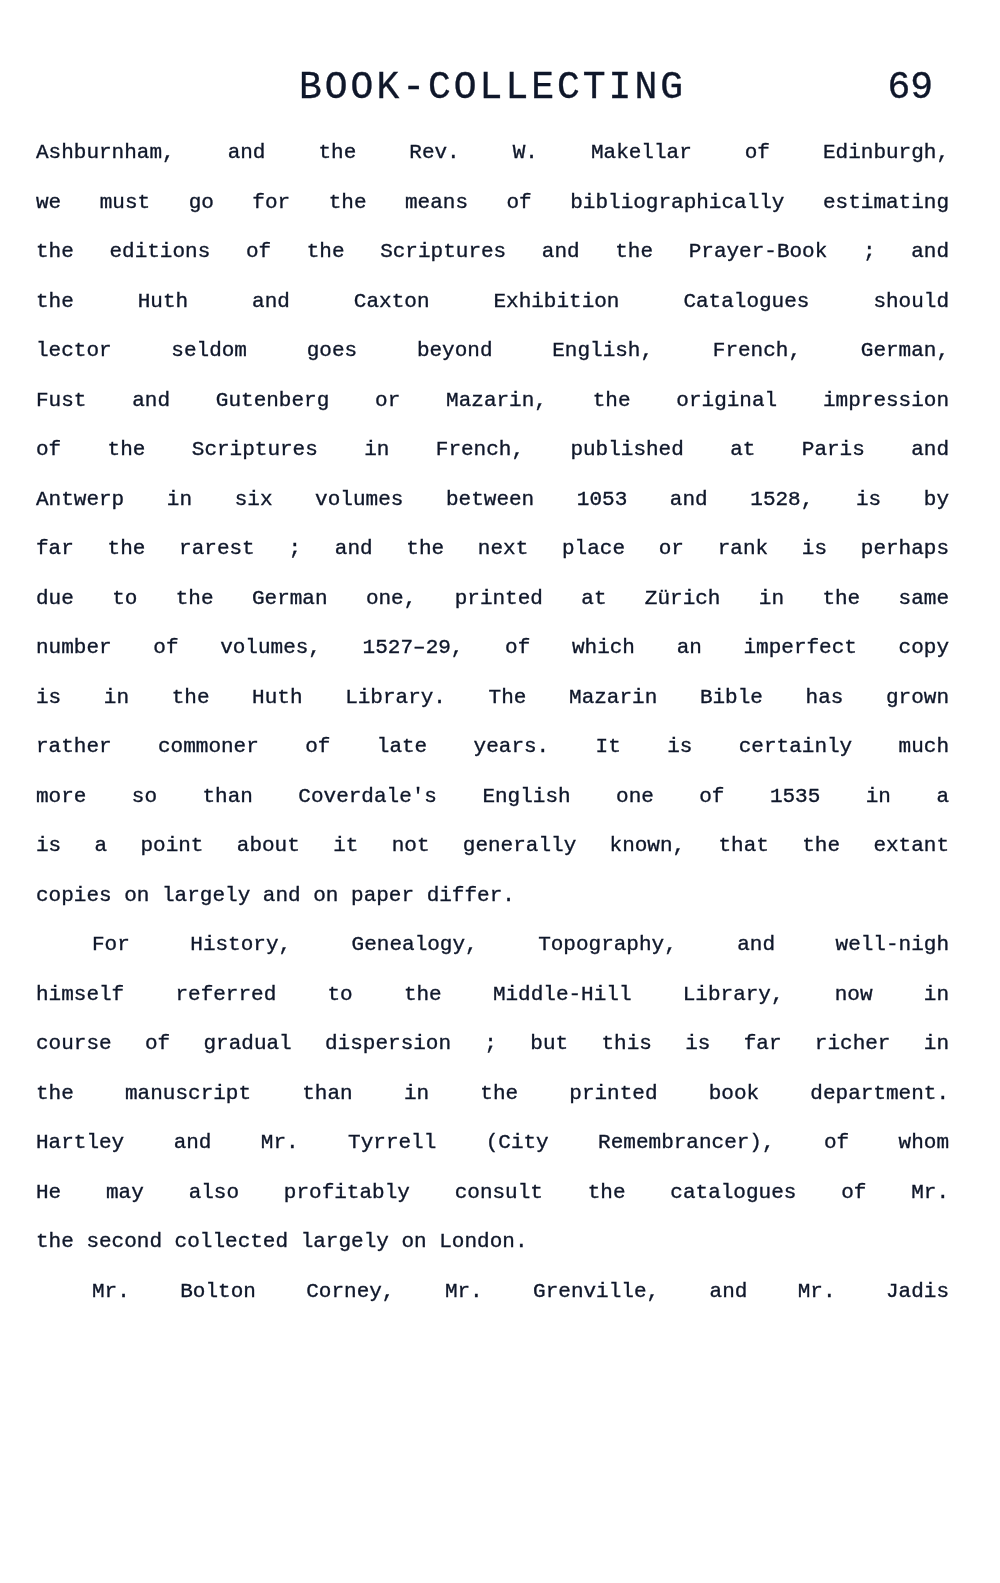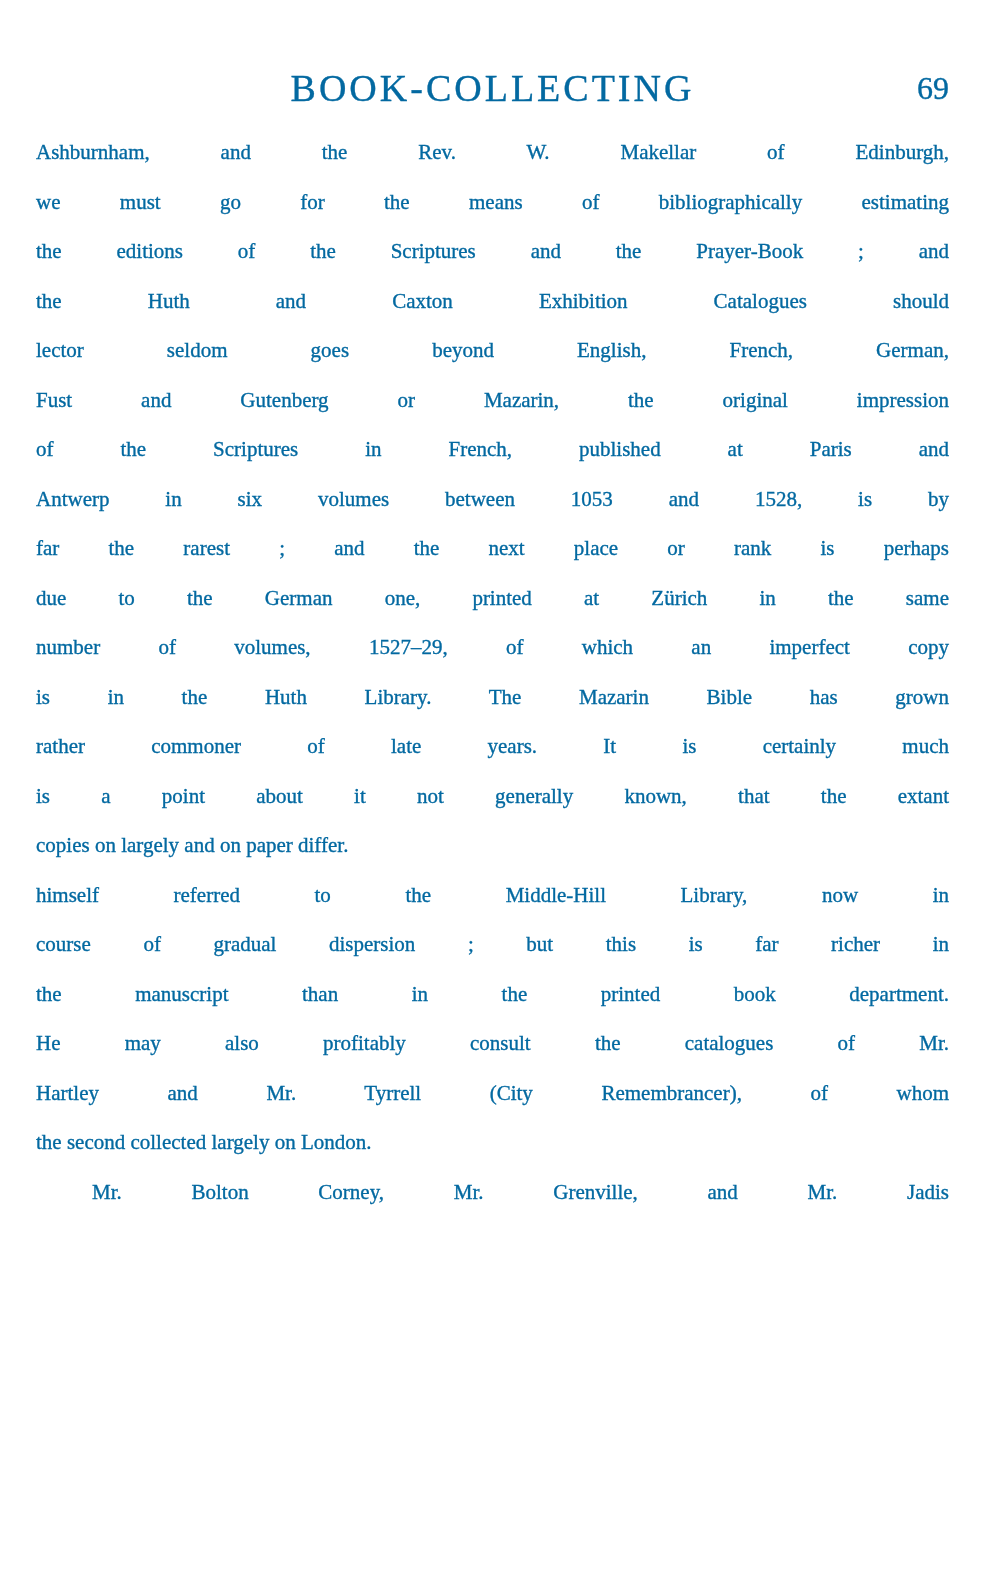--- a/index.html
+++ b/index.html
@@ -5,44 +5,44 @@
   html, body {
     margin: 0;
     padding: 0;
     background: #ffffff;
   }
   .page {
     position: relative;
     width: 1000px;
     height: 1583px;
     background: #ffffff;
-    color: #0369a1;
-    font-family: Liberation Serif, serif;
+    color: #0f172a;
+    font-family: Liberation Mono, monospace;
     box-sizing: border-box;
     padding: 64px 51px 0 36px;
     overflow: hidden;
     -webkit-text-stroke: 0.35px currentColor;
   }
   .page-header {
     position: relative;
     height: 48px;
     line-height: 48px;
   }
   .running-title {
     display: block;
     text-align: center;
     font-size: 38px;
     letter-spacing: 3px;
     white-space: nowrap;
   }
   .page-number {
     position: absolute;
-    right: 0;
+    right: 16px;
     top: 0;
-    font-size: 32px;
+    font-size: 38px;
     line-height: 48px;
   }
   .page-body {
     margin-top: 16px;
     font-size: 21px;
     line-height: 49.5px;
   }
   .line {
     text-align: justify;
     text-align-last: justify;
@@ -69,23 +69,25 @@
       <div class="line">the Huth and Caxton Exhibition Catalogues should</div>
       <div class="line">lector seldom goes beyond English, French, German,</div>
       <div class="line">Fust and Gutenberg or Mazarin, the original impression</div>
       <div class="line">of the Scriptures in French, published at Paris and</div>
       <div class="line">Antwerp in six volumes between 1053 and 1528, is by</div>
       <div class="line">far the rarest ; and the next place or rank is perhaps</div>
       <div class="line">due to the German one, printed at Zürich in the same</div>
       <div class="line">number of volumes, 1527–29, of which an imperfect copy</div>
       <div class="line">is in the Huth Library. The Mazarin Bible has grown</div>
       <div class="line">rather commoner of late years. It is certainly much</div>
+      <div class="line">more so than Coverdale's English one of 1535 in a</div>
       <div class="line">is a point about it not generally known, that the extant</div>
       <div class="line para-end">copies on largely and on paper differ.</div>
+      <div class="line indent">For History, Genealogy, Topography, and well-nigh</div>
       <div class="line">himself referred to the Middle-Hill Library, now in</div>
       <div class="line">course of gradual dispersion ; but this is far richer in</div>
       <div class="line">the manuscript than in the printed book department.</div>
+      <div class="line">Hartley and Mr. Tyrrell (City Remembrancer), of whom</div>
       <div class="line">He may also profitably consult the catalogues of Mr.</div>
-      <div class="line">Hartley and Mr. Tyrrell (City Remembrancer), of whom</div>
       <div class="line para-end">the second collected largely on London.</div>
       <div class="line indent">Mr. Bolton Corney, Mr. Grenville, and Mr. Jadis</div>
     </main>
 </div>
 
 </body></html>

